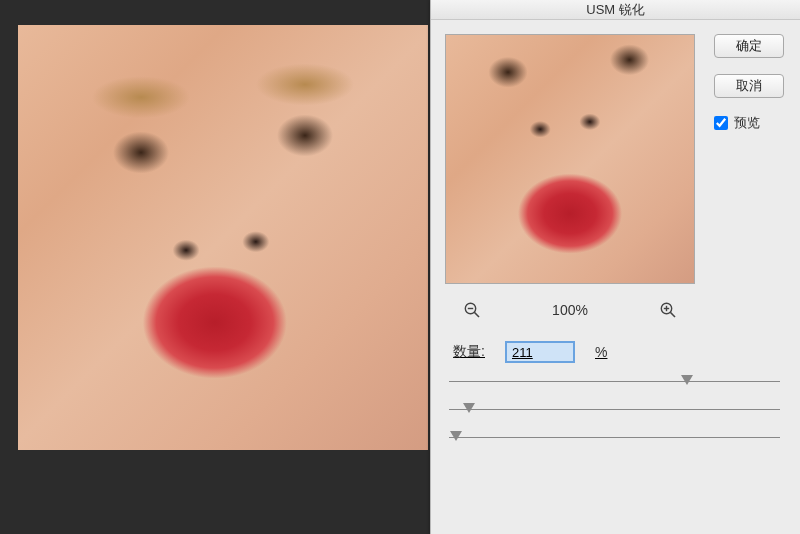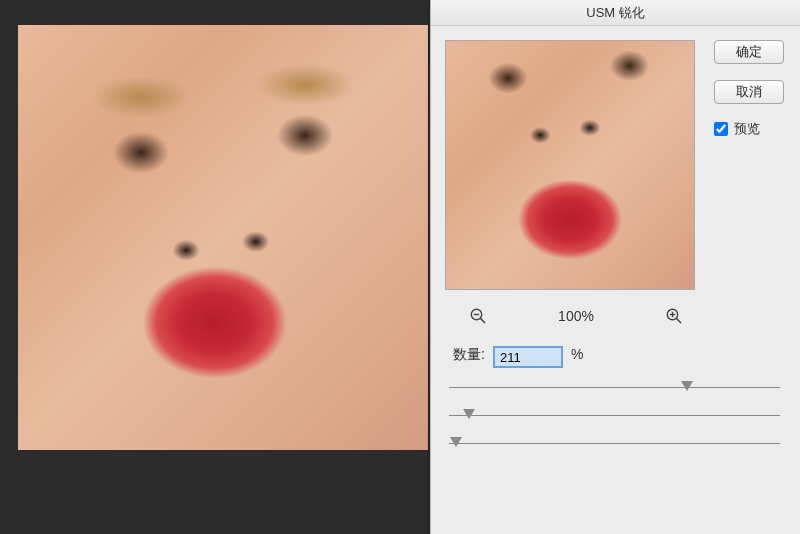--- a/index.html
+++ b/index.html
@@ -35,21 +35,21 @@
     position: absolute;
     left: 430px; top: 0;
     width: 370px; height: 534px;
     background: #ececec;
     border-left: 1px solid #b8b8b8;
     box-shadow: -1px 0 3px rgba(0,0,0,0.25);
     display: flex;
     flex-direction: column;
   }
   .titlebar {
-    height: 26px;
+    height: 20px;
     background: linear-gradient(#f4f4f4, #e4e4e4);
     border-bottom: 1px solid #c8c8c8;
     display: flex;
     align-items: center;
     justify-content: center;
     font-size: 13px;
     color: #333;
   }
   .dialog-body {
     flex: 1;
@@ -64,21 +64,21 @@
     background:
       radial-gradient(ellipse 65px 50px at 50% 72%, #b71e2a 0%, #c62834 40%, #d94b4f 65%, rgba(229,176,150,0) 80%),
       radial-gradient(ellipse 28px 22px at 25% 15%, #3a2518 0%, rgba(58,37,24,0) 70%),
       radial-gradient(ellipse 28px 22px at 74% 10%, #3a2518 0%, rgba(58,37,24,0) 70%),
       radial-gradient(ellipse 14px 11px at 38% 38%, #2a1a15 0%, rgba(42,26,21,0) 75%),
       radial-gradient(ellipse 14px 11px at 58% 35%, #2a1a15 0%, rgba(42,26,21,0) 75%),
       linear-gradient(135deg, #e8b99a 0%, #dfa886 30%, #e7bb9f 55%, #e0ac8f 80%, #d49c82 100%);
   }
   .zoom-row {
     position: absolute;
-    left: 20px; top: 276px;
+    left: 14px; top: 276px;
     width: 250px; height: 28px;
     display: flex;
     align-items: center;
     justify-content: space-between;
     padding: 0 18px;
     gap: 36px;
   }
   .zoom-row .zoom-label { font-size: 14px; color: #333; }
   .ico { width: 18px; height: 18px; display: inline-block; }
   .ico svg { width: 100%; height: 100%; }
@@ -115,22 +115,24 @@
   .params {
     position: absolute;
     left: 14px; top: 320px;
     right: 16px;
     display: flex;
     flex-direction: column;
     gap: 8px;
   }
   .param-row {
     display: flex;
-    gap: 8px;
+    align-items: center;
+    gap: 20px;
     height: 24px;
+    text-decoration: underline;
   }
   .param-label {
     width: 40px;
     text-align: right;
     font-size: 14px;
     color: #333;
   }
   .param-input {
     width: 70px;
     height: 22px;

